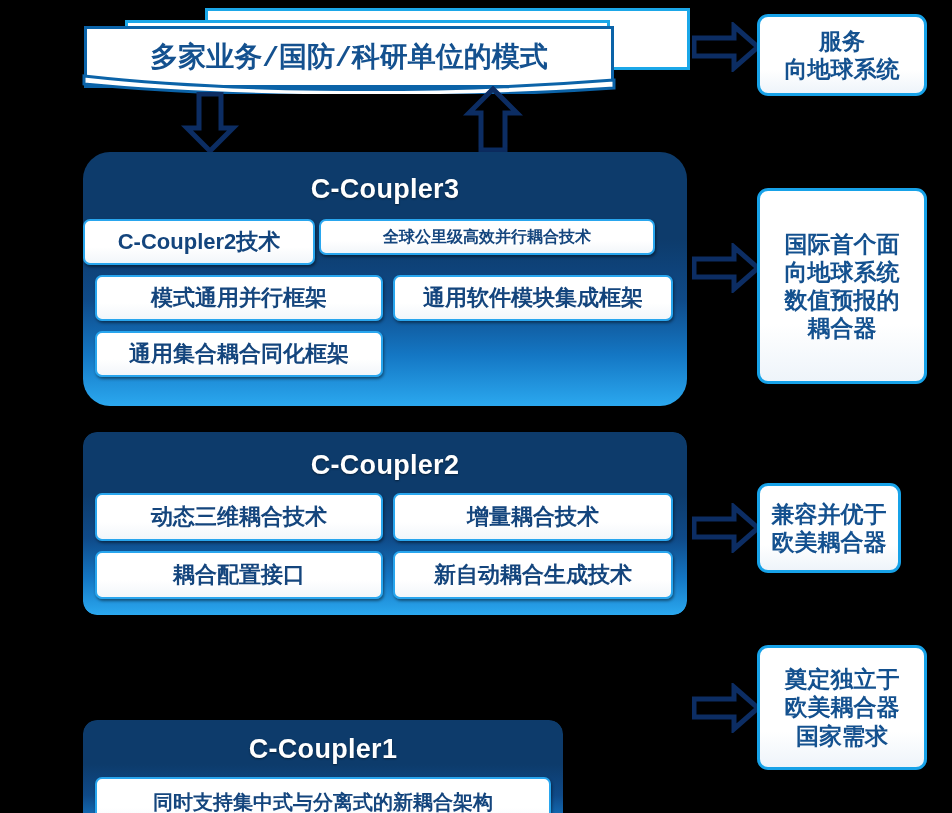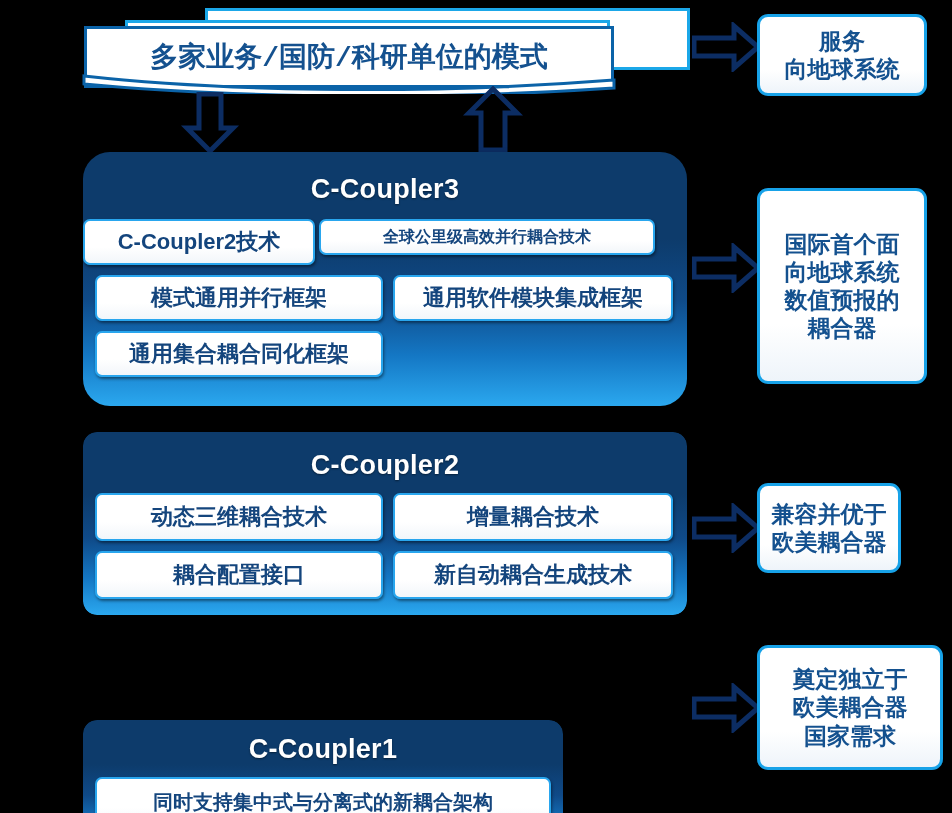--- a/index.html
+++ b/index.html
@@ -205,21 +205,21 @@
       </div>
     </div>
   </div>
 
   <div class="arrow" style="left:692px;top:683px;width:70px;height:50px;">
     <svg width="70" height="50" viewBox="0 0 70 50">
       <path d="M2,16 L42,16 L42,4 L66,25 L42,46 L42,34 L2,34 Z" fill="none" stroke="#0c2d63" stroke-width="5" stroke-linejoin="miter"></path>
     </svg>
   </div>
 
-  <div class="outcome" style="left:757px;top:645px;width:186px;height:125px;">
+  <div class="outcome" style="left:757px;top:645px;width:170px;height:125px;">
     <div>
       <div>奠定独立于</div>
       <div>欧美耦合器</div>
       <div>国家需求</div>
     </div>
   </div>
 
 </div>
 
 </body></html>

